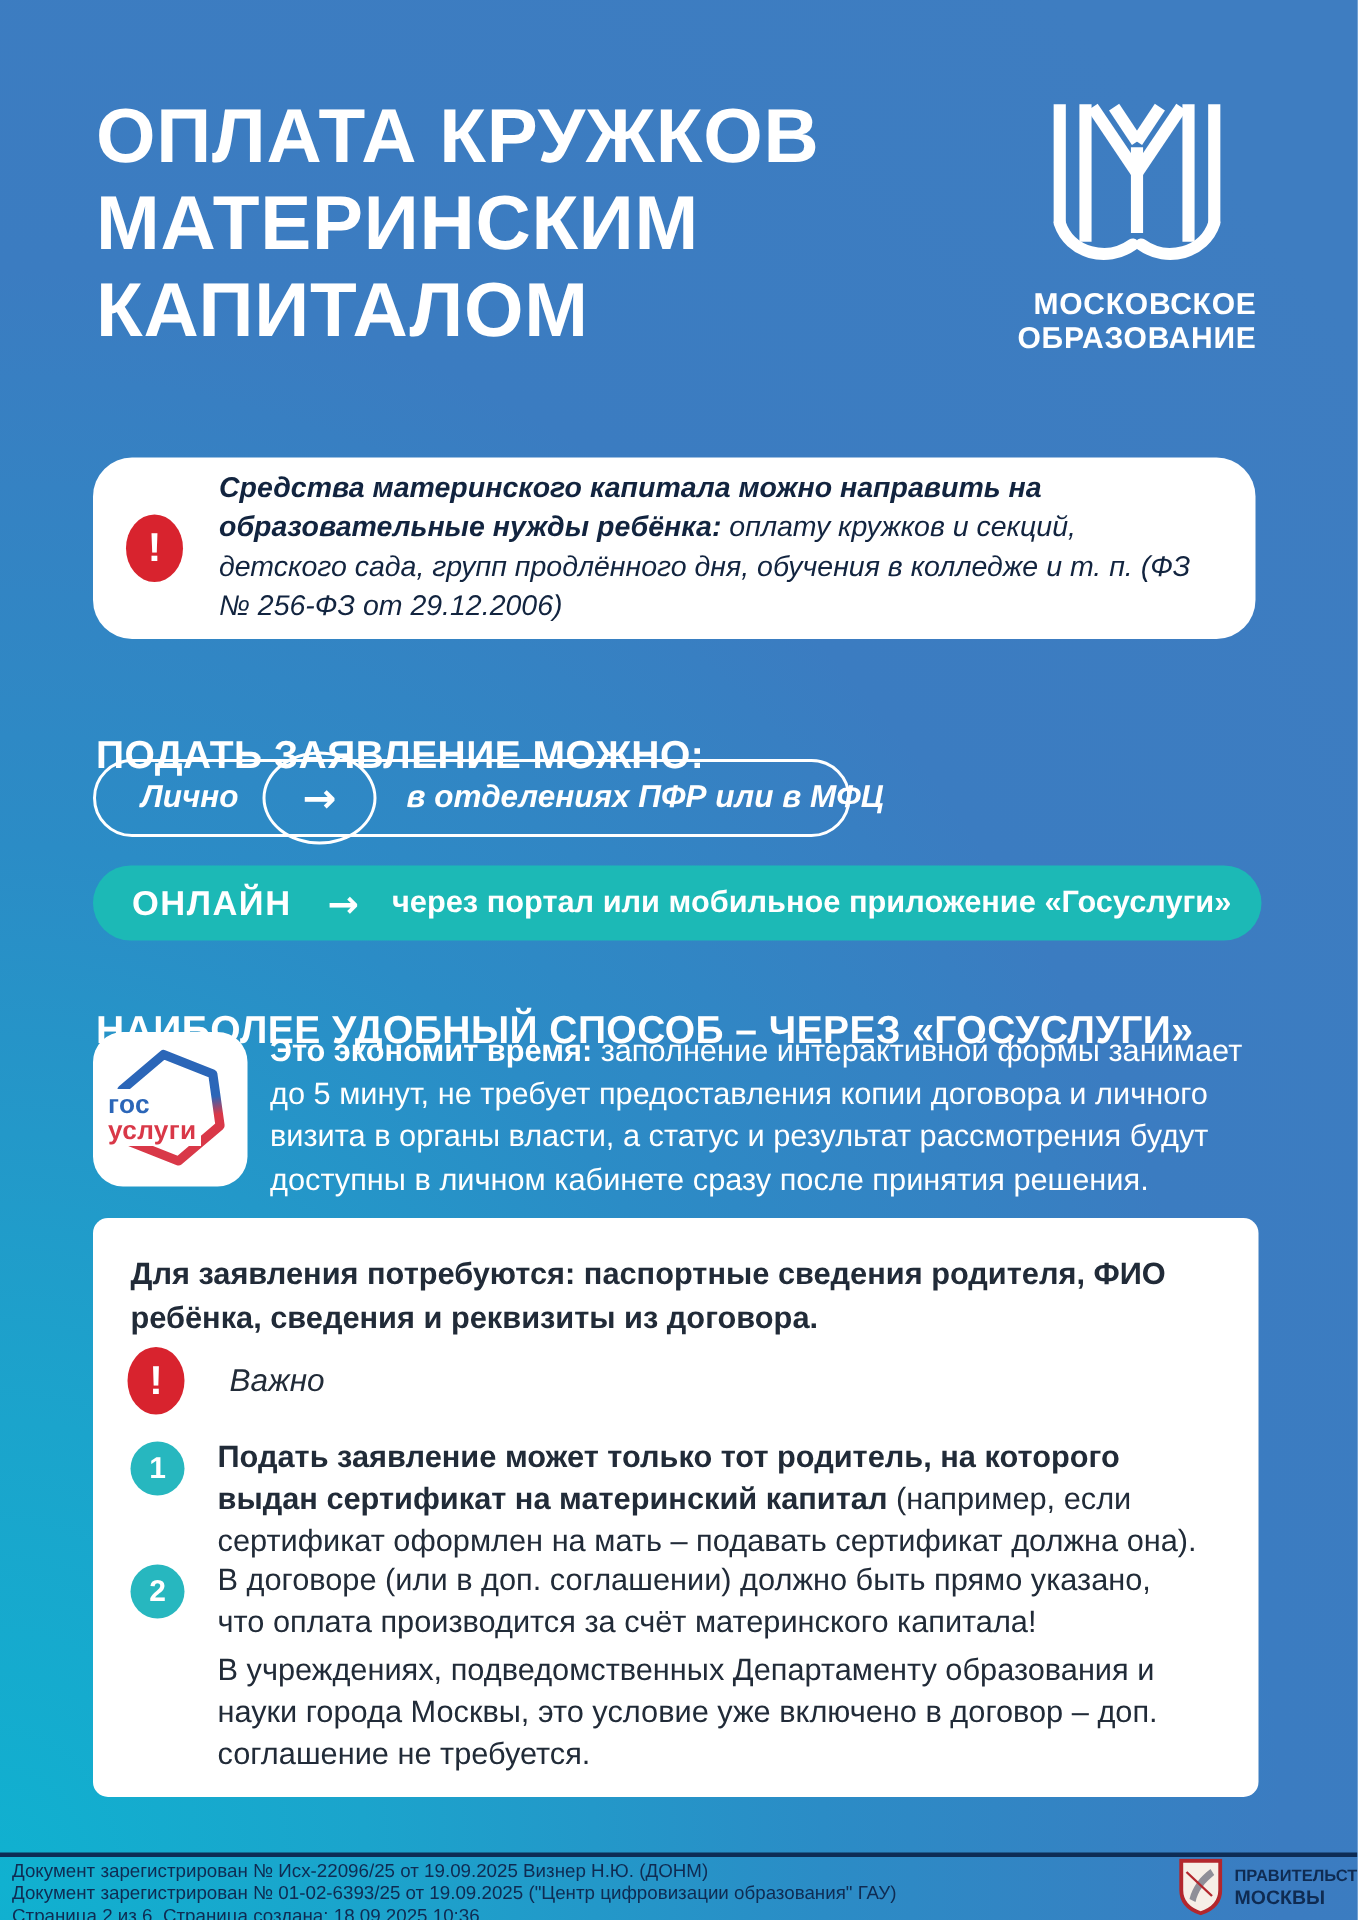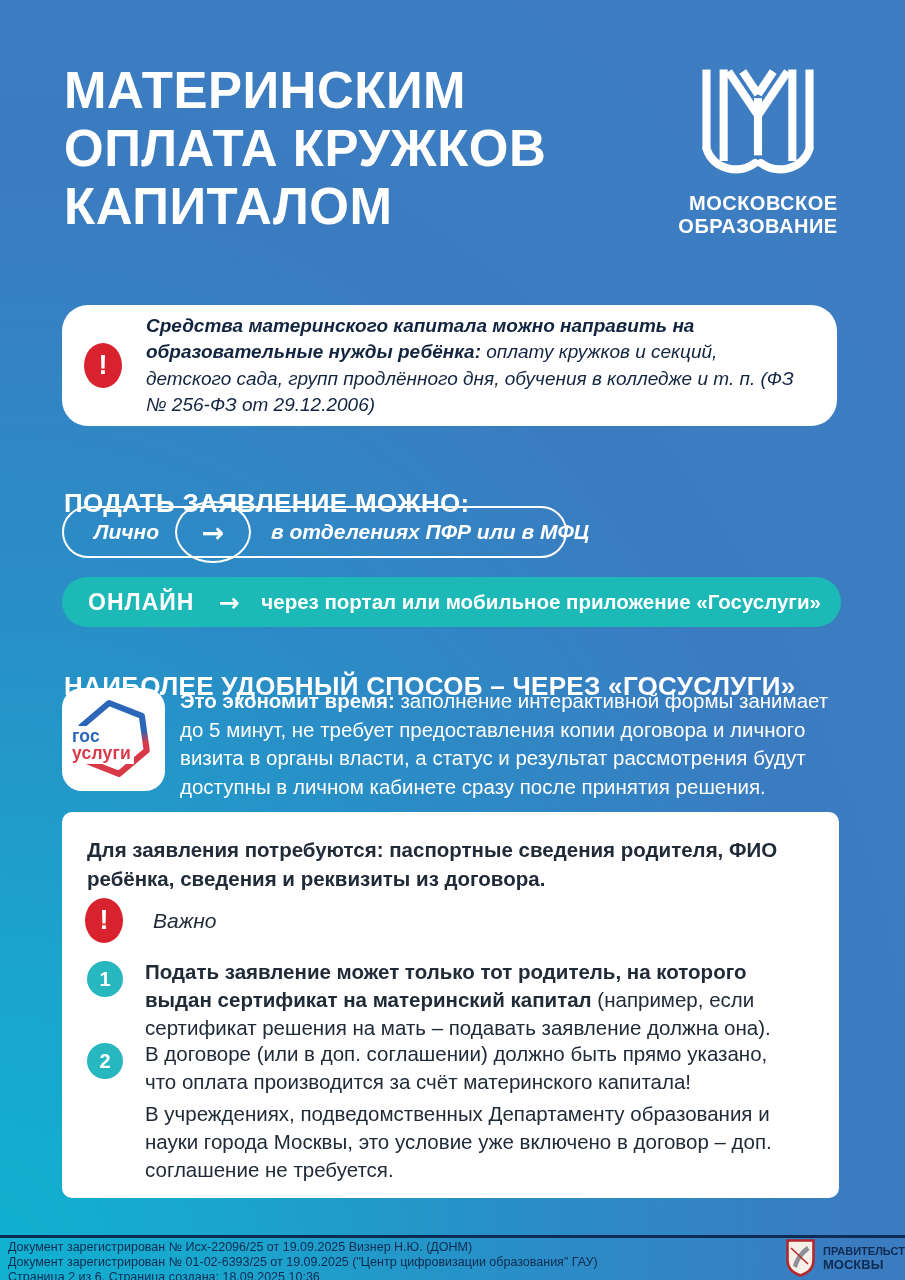--- a/index.html
+++ b/index.html
@@ -102,22 +102,22 @@
   .gov-text { font-weight:700; color:#0f2b52; font-size:11px; line-height:13px;
     white-space:nowrap; }
   .gov-text .big { font-size:13px; }
 </style>
 </head>
 <body>
 
 <div class="poster">
 
   <div class="title">
+    <div>ОПЛАТА КРУЖКОВ</div>
     <div>МАТЕРИНСКИМ</div>
-    <div>ОПЛАТА КРУЖКОВ</div>
     <div>КАПИТАЛОМ</div>
   </div>
 
   <div class="brand">
     <svg viewBox="0 0 130 130" fill="none" stroke="#ffffff" stroke-width="8.5">
       <path d="M11,10 V93"></path>
       <path d="M29,10 V106"></path>
       <path d="M119,10 V93"></path>
       <path d="M101,10 V106"></path>
       <path d="M34,12 L65,58"></path>
@@ -180,21 +180,21 @@
   <section class="card-details">
     <p class="req">Для заявления потребуются: паспортные сведения родителя, ФИО ребёнка, сведения и реквизиты из договора.</p>
 
     <div class="imp">
       <div class="alert-oval">!</div>
       <span class="imp-label">Важно</span>
     </div>
 
     <div class="item item-1">
       <div class="num-badge">1</div>
-      <p><b>Подать заявление может только тот родитель, на которого выдан сертификат на материнский капитал</b><span> (например, если сертификат решения на мать – подавать заявление должна она).</span></p>
+      <p><b>Подать заявление может только тот родитель, на которого выдан сертификат на материнский капитал</b><span> (например, если сертификат оформлен на мать – подавать сертификат должна она).</span></p>
     </div>
 
     <div class="item item-2">
       <div class="num-badge">2</div>
       <p><b></b><span>В договоре (или в доп. соглашении) должно быть прямо указано, что оплата производится за счёт материнского капитала!</span></p>
     </div>
 
     <p class="note">В учреждениях, подведомственных Департаменту образования и науки города Москвы, это условие уже включено в договор – доп. соглашение не требуется.</p>
   </section>
 

